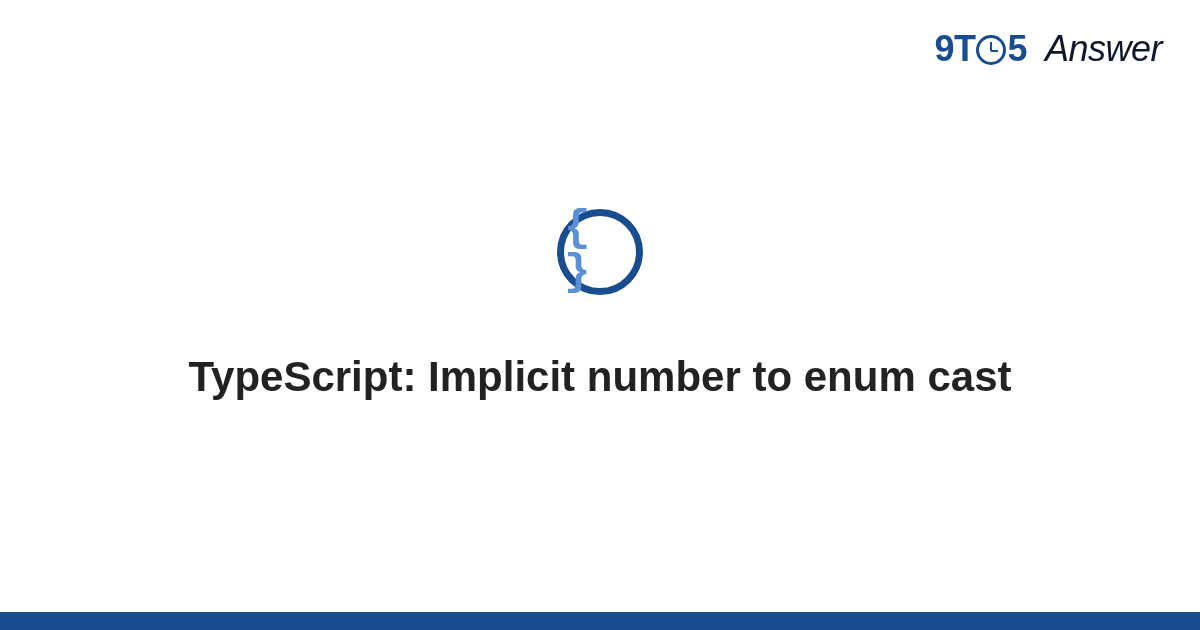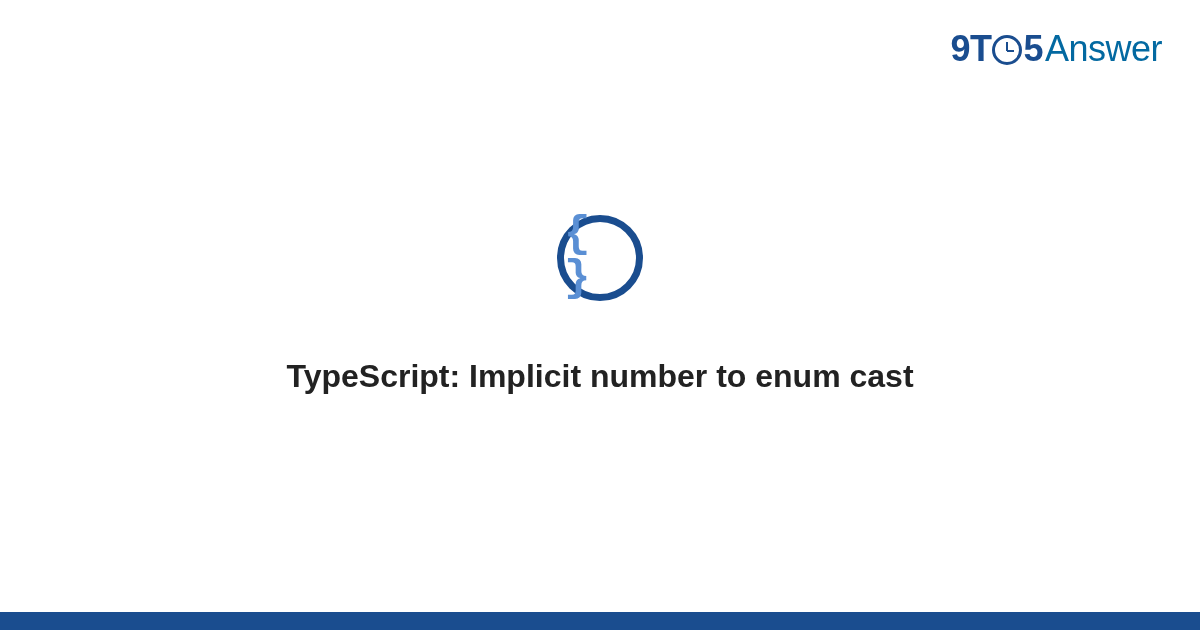--- a/index.html
+++ b/index.html
@@ -62,23 +62,24 @@
       height: 2px;
       background: #1a4d8f;
       top: 12px;
       left: 50%;
     }
     .logo .five {
       color: #1a4d8f;
       font-weight: 600;
     }
     .logo .answer {
-      color: #0369a1;
+      color: #0f172a;
       font-weight: 400;
-      margin-left: 2px;
+      margin-left: 18px;
+      font-style: italic;
     }
     .content {
       position: absolute;
       top: 0;
       left: 0;
       width: 100%;
       height: 612px;
       display: flex;
       flex-direction: column;
       align-items: center;
@@ -98,21 +99,21 @@
       font-size: 44px;
       font-weight: 700;
       color: #5a8fd4;
       letter-spacing: -2px;
       font-family: "Courier New", monospace;
       line-height: 1;
       position: relative;
       top: -2px;
     }
     .title {
-      font-size: 32px;
+      font-size: 42px;
       font-weight: 700;
       color: #222222;
       text-align: center;
       line-height: 1.28;
       max-width: 920px;
       padding: 0 40px;
       margin-top: 7px;
     }
     .bottom-bar {
       position: absolute;

